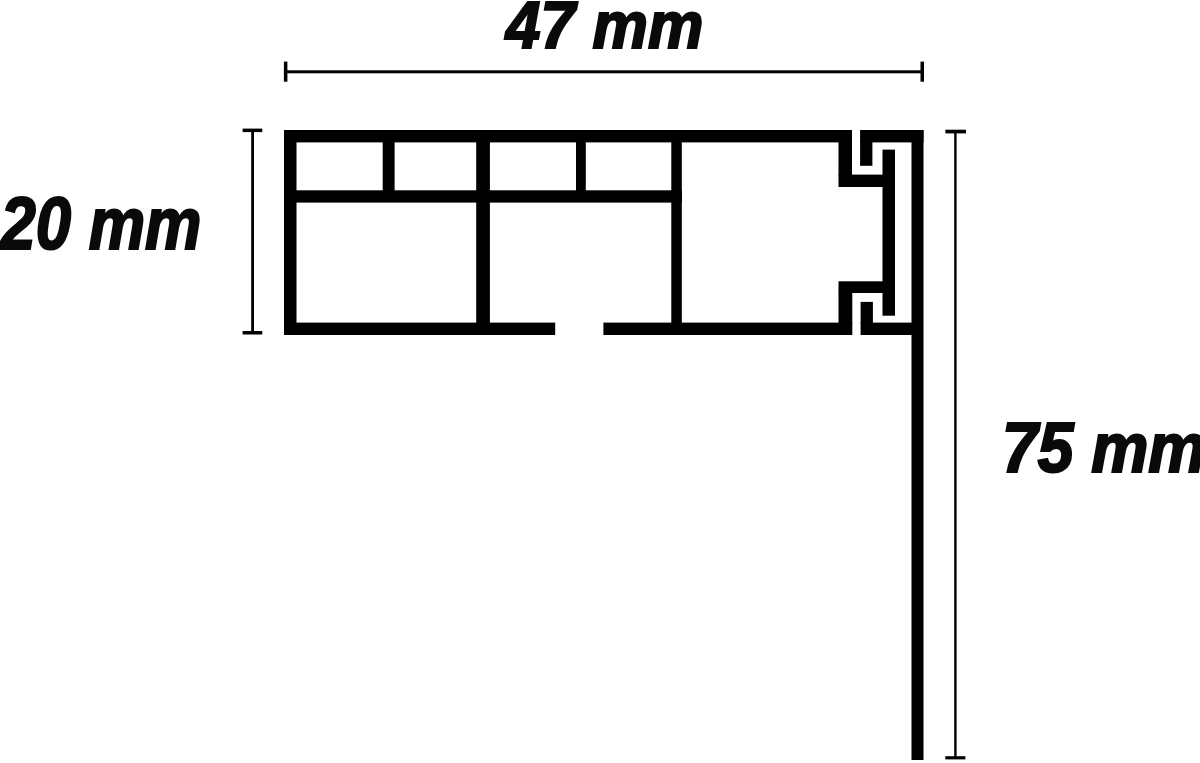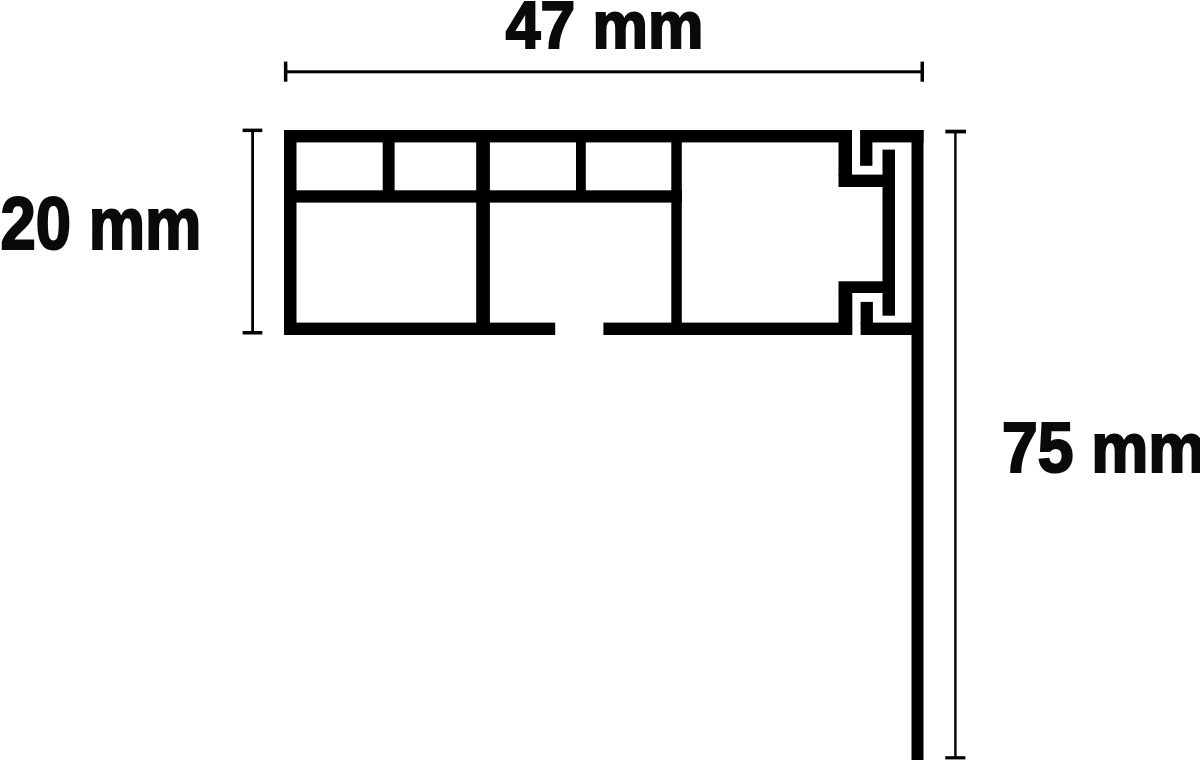--- a/index.html
+++ b/index.html
@@ -1,16 +1,16 @@
 <!DOCTYPE html>
 <html><head>
 <meta charset="utf-8">
 <style>
   html,body{margin:0;padding:0;background:#ffffff;}
-  #stage{position:relative;width:1200px;height:763px;background:#4d7c0f;overflow:hidden;}
+  #stage{position:relative;width:1200px;height:763px;background:#4d7c0f;overflow:hidden;font-style:italic;}
   svg{position:absolute;left:0;top:0;filter:blur(0.45px);}
   text{font-family:"Liberation Sans",sans-serif;font-weight:bold;fill:#0a0a0a;stroke:#0a0a0a;stroke-width:2.2;}
 </style>
 </head>
 <body>
 <div id="stage">
 <svg width="1200" height="763" viewBox="0 0 1200 763">
 
   <rect x="0" y="0" width="1200" height="763" fill="#ffffff"></rect>
 

